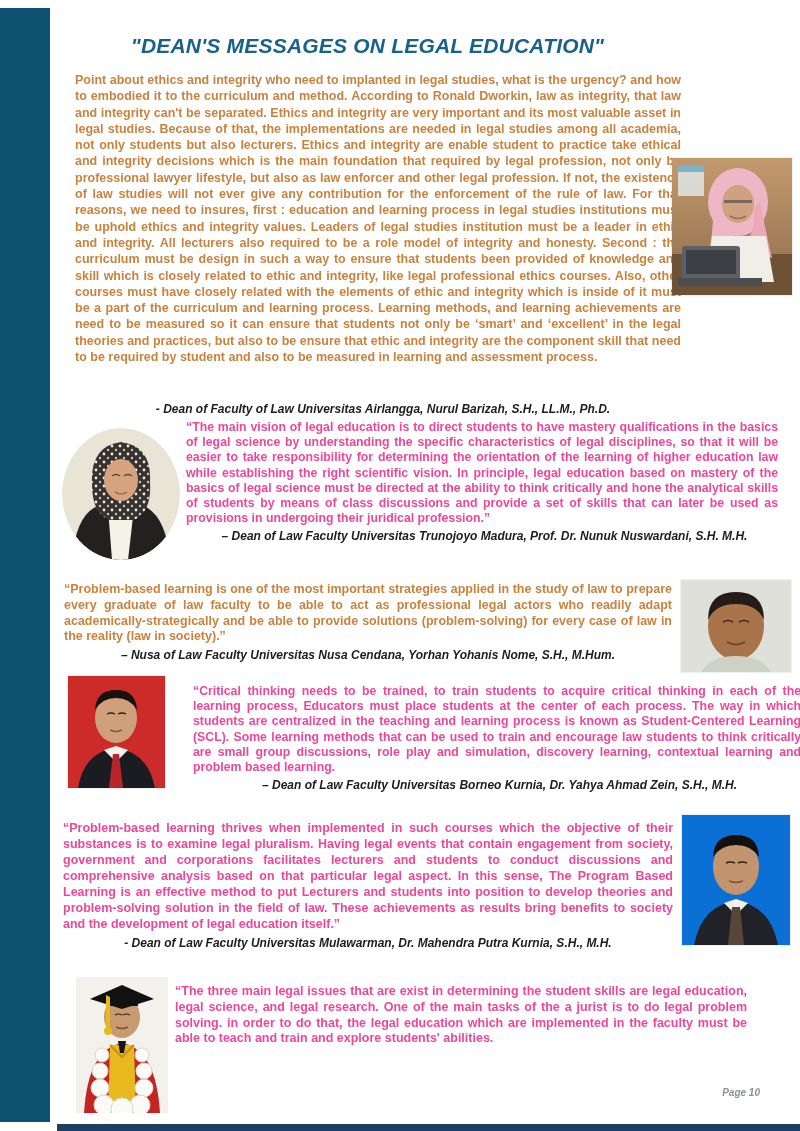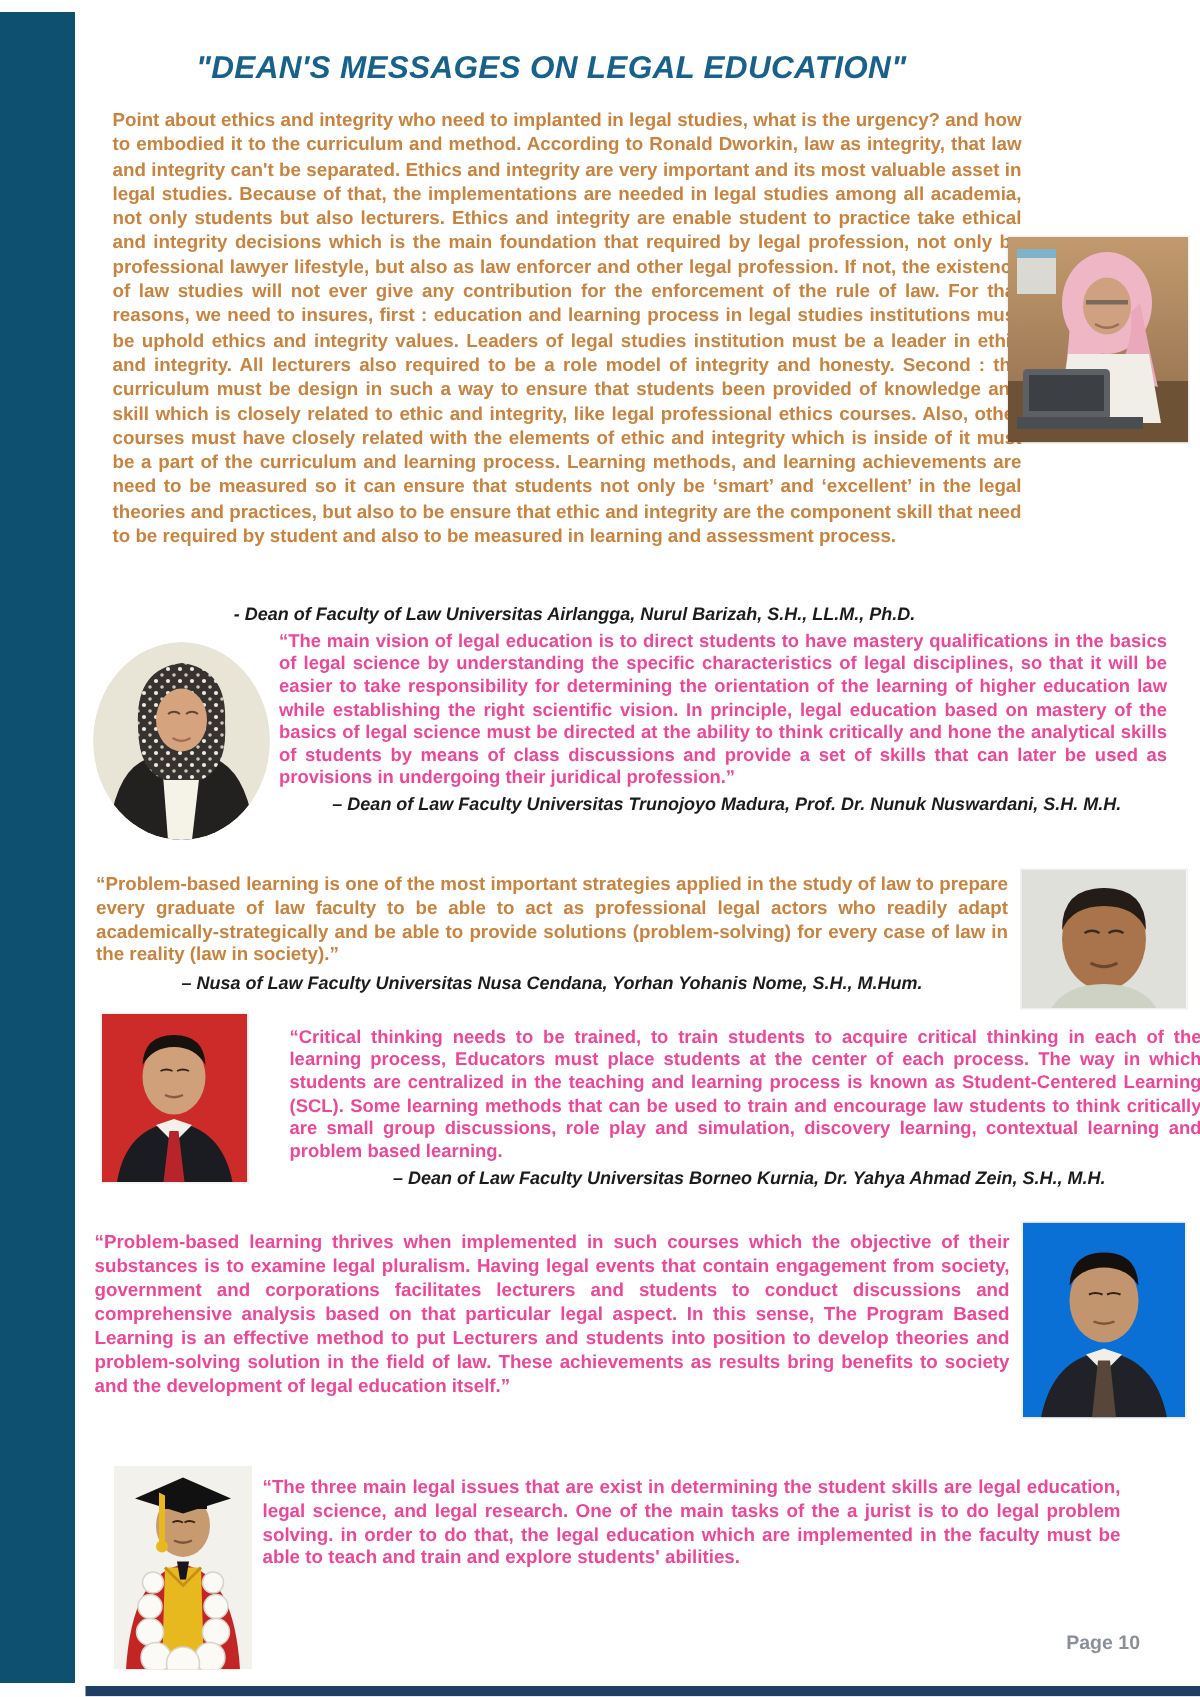--- a/index.html
+++ b/index.html
@@ -27,21 +27,21 @@
   .sec6-text{position:absolute;left:175px;top:984px;width:572px;font-size:12.5px;line-height:15.8px;}
   .attr-indent{margin-left:5px;}
   .photo{position:absolute;overflow:hidden;box-shadow:0 0 0 1px rgba(0,0,0,.06);}
   .photo svg{display:block;}
   .p1{left:672px;top:158px;width:120px;height:137px;}
   .p2{left:62px;top:428px;width:118px;height:132px;border-radius:50%;box-shadow:none;}
   .p3{left:681px;top:580px;width:110px;height:92px;}
   .p4{left:68px;top:676px;width:97px;height:112px;}
   .p5{left:682px;top:815px;width:108px;height:130px;}
   .p6{left:76px;top:977px;width:92px;height:136px;box-shadow:none;}
-  .pagenum{position:absolute;right:40px;top:1087px;font-size:13px;color:#8a8f98;font-weight:bold;}
+  .pagenum{position:absolute;right:40px;top:1087px;font-size:10px;font-style:italic;color:#8a8f98;font-weight:bold;}
 </style>
 </head>
 <body>
 
 <div class="page">
 
   <div class="leftbar"></div>
   <div class="bottombar"></div>
 
   <div class="title">"DEAN'S MESSAGES ON LEGAL EDUCATION"</div>
@@ -128,20 +128,21 @@
       <path d="M45 78 L51 78 L55 112 L41 112 Z" fill="#b8242c"></path>
     </svg>
   </div>
   <div class="sec4-text">
     <div class="quote green">“Critical thinking needs to be trained, to train students to acquire critical thinking in each of the learning process, Educators must place students at the center of each process. The way in which students are centralized in the teaching and learning process is known as Student-Centered Learning (SCL). Some learning methods that can be used to train and encourage law students to think critically are small group discussions, role play and simulation, discovery learning, contextual learning and problem based learning.</div>
     <div class="attr attr-indent">– Dean of Law Faculty Universitas Borneo Kurnia, Dr. Yahya Ahmad Zein, S.H., M.H.</div>
   </div>
 
   <div class="sec5-text">
     <div class="quote orange2">“Problem-based learning thrives when implemented in such courses which the objective of their substances is to examine legal pluralism. Having legal events that contain engagement from society, government and corporations facilitates lecturers and students to conduct discussions and comprehensive analysis based on that particular legal aspect. In this sense, The Program Based Learning is an effective method to put Lecturers and students into position to develop theories and problem-solving solution in the field of law. These achievements as results bring benefits to society and the development of legal education itself.”</div>
+    <div class="attr">- Dean of Law Faculty Universitas Mulawarman, Dr. Mahendra Putra Kurnia, S.H., M.H.</div>
   </div>
   <div class="photo p5">
     <svg width="108" height="130" viewBox="0 0 108 130" xmlns="http://www.w3.org/2000/svg">
       <rect width="108" height="130" fill="#0a70d6"></rect>
       <ellipse cx="54" cy="52" rx="23" ry="28" fill="#c2956e"></ellipse>
       <path d="M31 42 Q32 20 54 20 Q76 20 77 42 Q69 30 54 30 Q39 30 31 42 Z" fill="#14100c"></path>
       <path d="M44 48 q4 -2 9 0 M56 48 q4 -2 9 0" stroke="#30220f" stroke-width="1.4" fill="none"></path>
       <path d="M47 66 q7 3 14 0" stroke="#7d5538" stroke-width="1.6" fill="none"></path>
       <path d="M12 130 Q20 90 54 86 Q88 90 96 130 Z" fill="#202227"></path>
       <path d="M42 88 L54 100 L66 88 L54 84 Z" fill="#f2efe9"></path>

